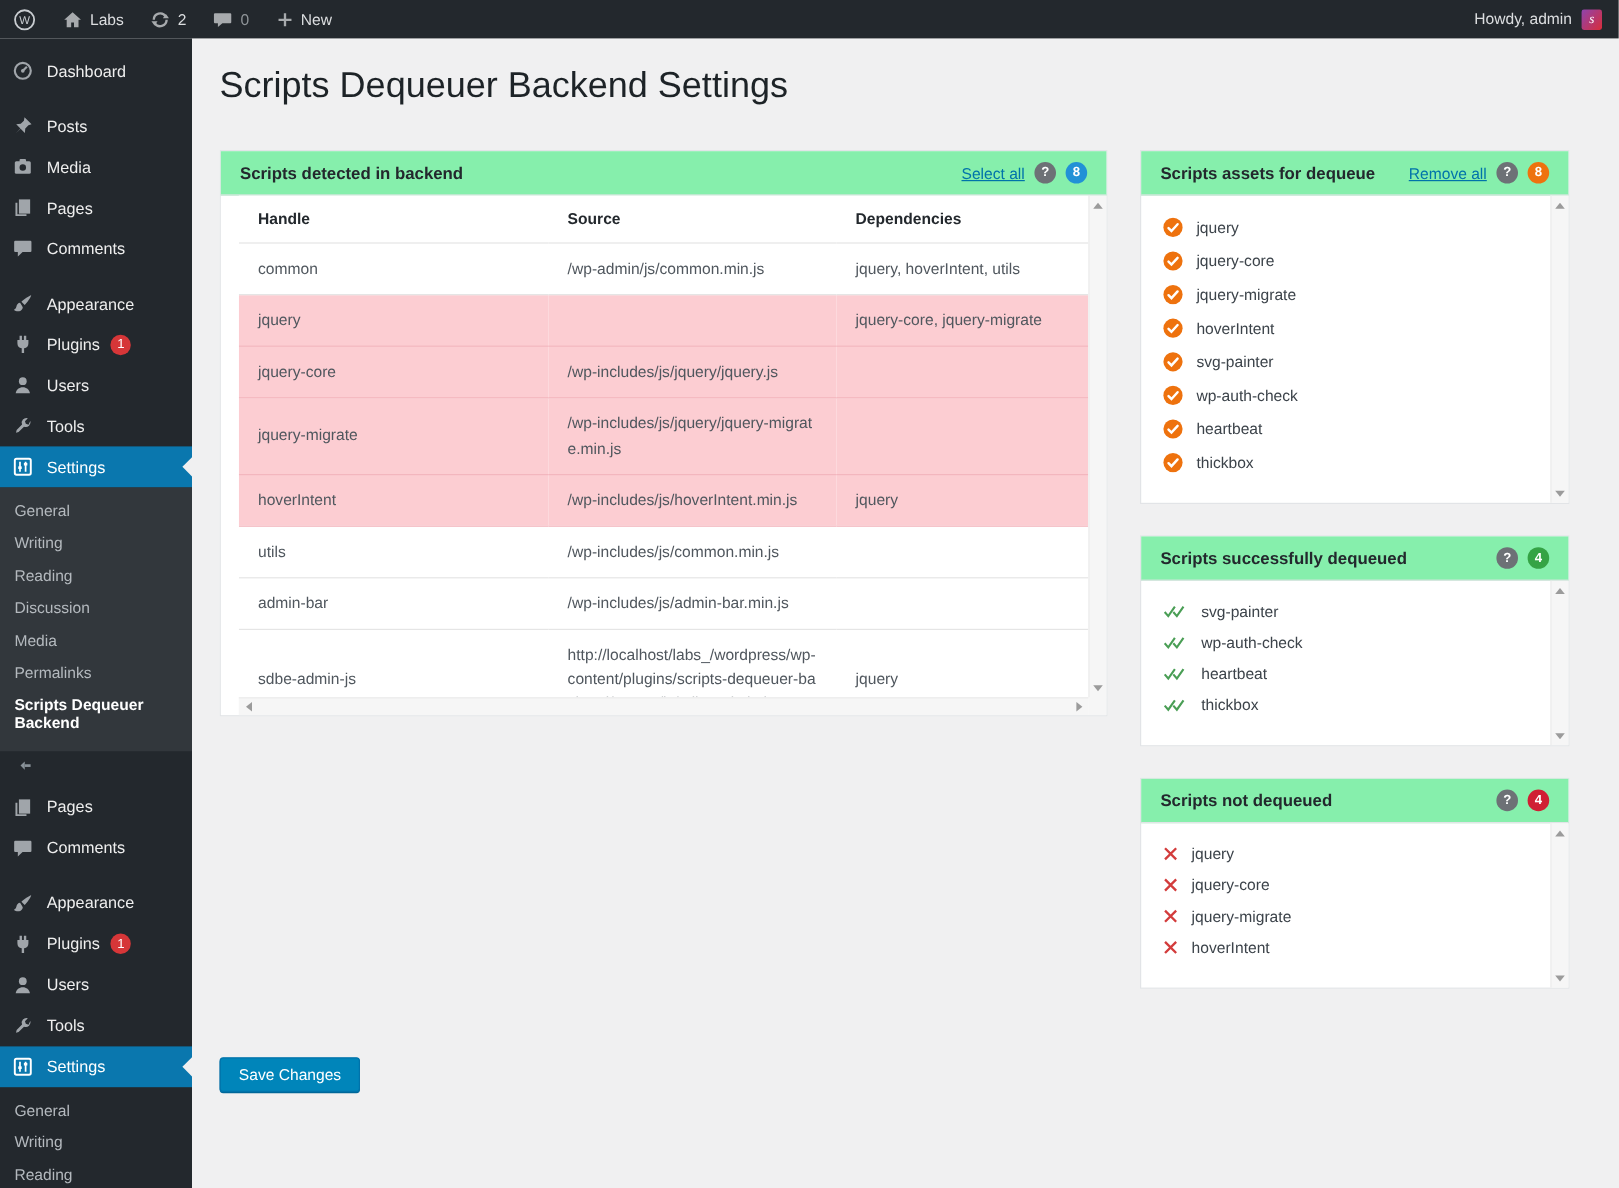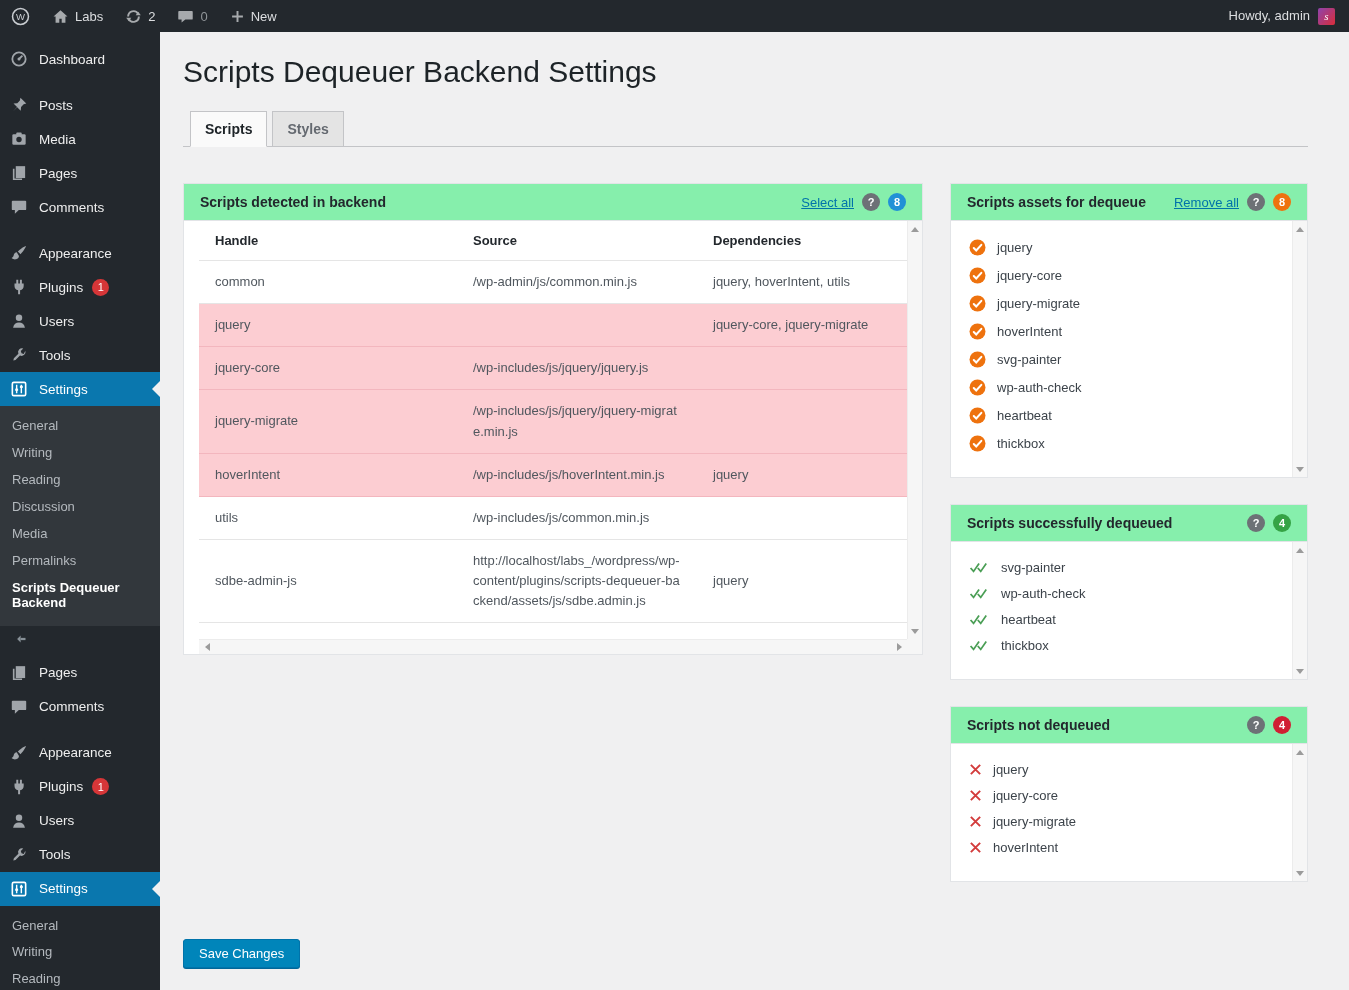--- a/index.html
+++ b/index.html
@@ -339,24 +339,20 @@
     <div class="submenu" style="background:#23282d;">
       <div class="submenu-item">General</div>
       <div class="submenu-item">Writing</div>
       <div class="submenu-item">Reading</div>
     </div>
   </nav>
 
   <main class="content">
     <h1 class="page-title">Scripts Dequeuer Backend Settings</h1>
 
-    <div class="tabs">
-      <span class="tab active">Scripts</span>
-      <span class="tab">Styles</span>
-    </div>
 
     <div class="columns">
 
       <section class="panel detected">
         <div class="panel-head">
           <span class="panel-title">Scripts detected in backend</span>
           <span class="head-actions">
             <a class="head-link">Select all</a>
             <span class="badge gray">?</span>
             <span class="badge blue">8</span>
@@ -402,20 +398,25 @@
                   <td>hoverIntent</td>
                   <td class="src">/wp-includes/js/hoverIntent.min.js</td>
                   <td>jquery</td>
                 </tr>
                 <tr>
                   <td>utils</td>
                   <td class="src">/wp-includes/js/common.min.js</td>
                   <td></td>
                 </tr>
                 <tr>
+                  <td>admin-bar</td>
+                  <td class="src">/wp-includes/js/admin-bar.min.js</td>
+                  <td></td>
+                </tr>
+                <tr>
                   <td>sdbe-admin-js</td>
                   <td class="src">http://localhost/labs_/wordpress/wp-content/plugins/scripts-dequeuer-backend/assets/js/sdbe.admin.js</td>
                   <td>jquery</td>
                 </tr>
               </tbody>
             </table>
           </div>
           <div class="vscroll">
             <span class="sb-arrow up">
                 <span class="tri-up"></span>

